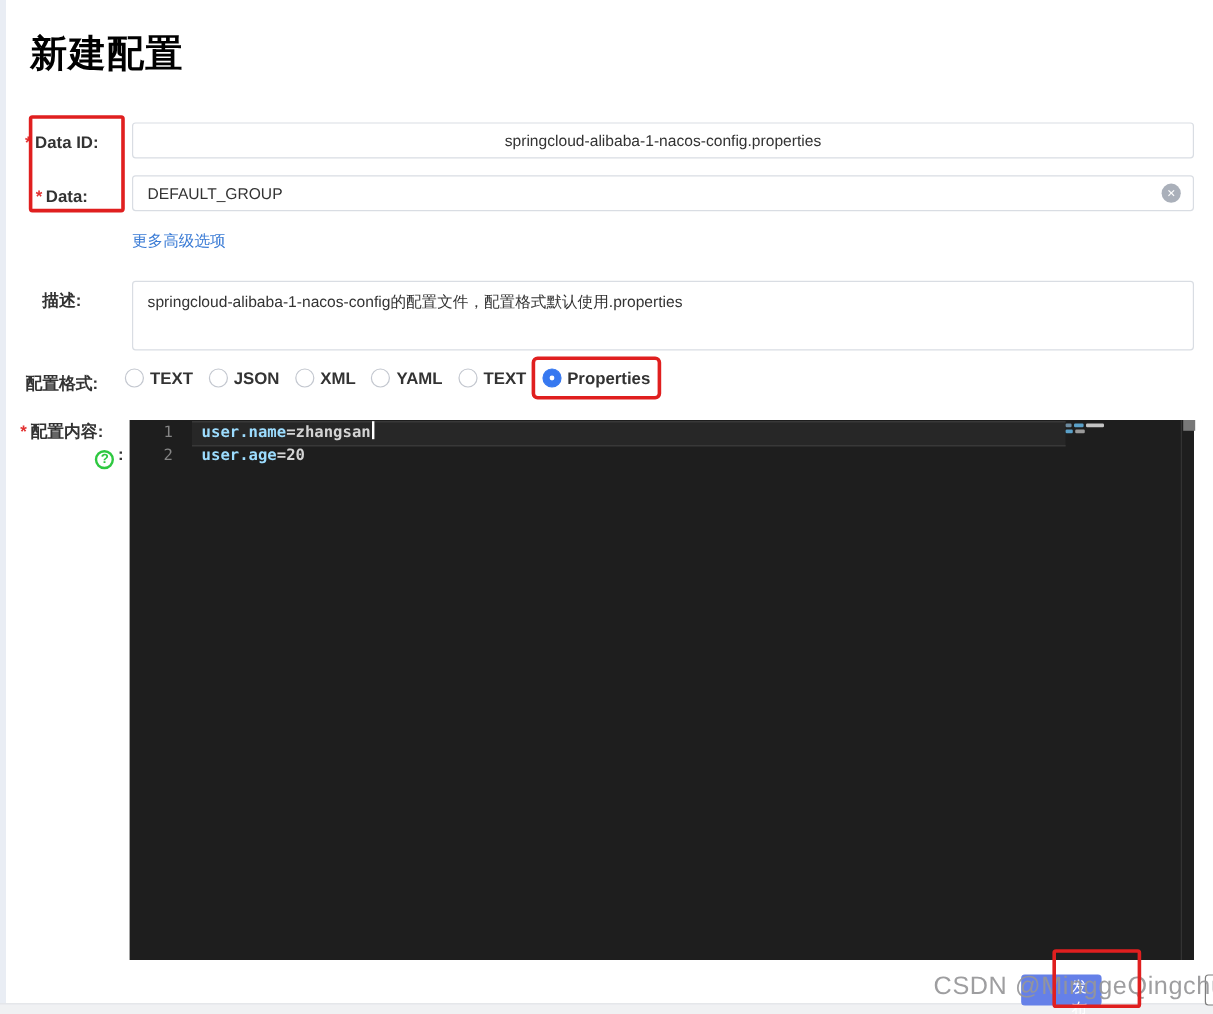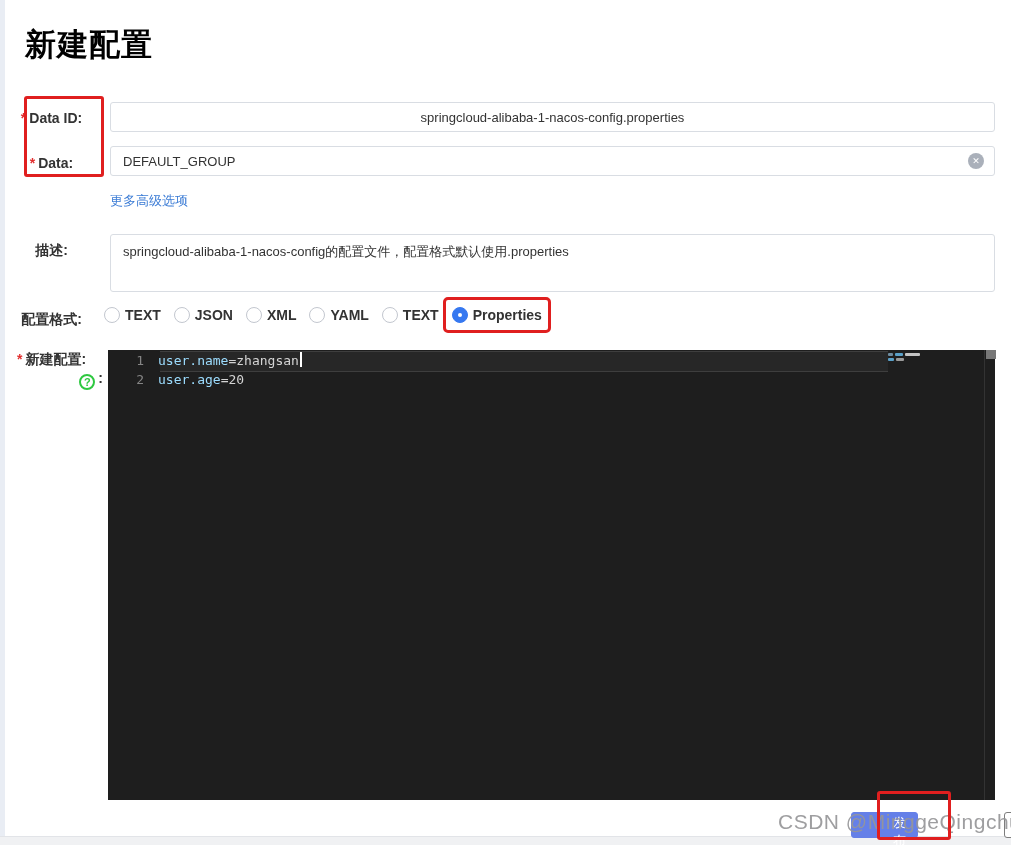--- a/index.html
+++ b/index.html
@@ -38,21 +38,21 @@
   .radio-item.selected .radio-circle { background:var(--radio-blue); border-color:var(--radio-blue); }
   .radio-item.selected .radio-circle::after { content:''; position:absolute; left:5px; top:5px; width:4px; height:4px; border-radius:50%; background:#fff; }
   .radio-label { font-size:14px; font-weight:bold; color:#333; white-space:nowrap; }
   .radio-item.highlighted::after { content:''; position:absolute; left:-9px; right:-9px; top:-10px; bottom:-10px; border:3px solid var(--annotation-red); border-radius:5px; pointer-events:none; z-index:10; }
 
   #editor { position:absolute; left:108px; top:350px; width:887px; height:450px; background:var(--editor-bg); font-family:"DejaVu Sans Mono", monospace; font-size:13px; cursor:text; }
   #editor-lines { position:absolute; left:0; top:1px; width:780px; }
   .code-line { position:relative; height:19px; line-height:19px; display:flex; }
   .code-line.current::before { content:''; position:absolute; left:52px; top:0; width:728px; height:100%; background:#272727; border-top:1px solid #3e3e3e; border-bottom:1px solid #3e3e3e; }
   .ln { width:36px; text-align:right; color:#858585; position:relative; z-index:1; }
-  .code { margin-left:14px; white-space:pre; position:relative; z-index:1; font-weight:normal; }
+  .code { margin-left:24px; white-space:pre; position:relative; z-index:1; font-weight:bold; }
   .key { color:var(--code-key); }
   .eq, .val { color:var(--code-value); }
   .cursor { display:inline-block; width:2px; height:15px; background:#ffffff; vertical-align:-2px; margin-left:1px; }
 
   #minimap { position:absolute; left:780px; top:3px; width:97px; height:16px; }
   .mm-row { display:flex; gap:2px; height:3px; margin-bottom:2px; }
   .mm-row i { display:block; height:3px; border-radius:1px; }
 
   #editor-scrollbar { position:absolute; right:0; top:0; width:11px; height:100%; border-left:1px solid #333; }
   #editor-scroll-thumb { position:absolute; left:1px; top:0; width:10px; height:9px; background:#787878; }
@@ -108,21 +108,21 @@
       <div class="radio-item">
         <span class="radio-circle"></span>
         <span class="radio-label">TEXT</span>
       </div>
       <div class="radio-item selected highlighted">
         <span class="radio-circle"></span>
         <span class="radio-label">Properties</span>
       </div>
     </div>
 
-  <div class="form-label" id="label-content"><span class="req">*</span><span>新建配置:</span></div>
+  <div class="form-label" id="label-content"><span class="req">*</span><span>配置内容:</span></div>
   <div id="help-row"><span class="help-icon">?</span><span>:</span></div>
 
   <div id="editor">
     <div id="editor-lines">
         <div class="code-line current">
           <span class="ln">1</span>
           <span class="code"><span class="key">user.name</span><span class="eq">=</span><span class="val">zhangsan</span><span class="cursor"></span></span>
         </div>
         <div class="code-line">
           <span class="ln">2</span>

